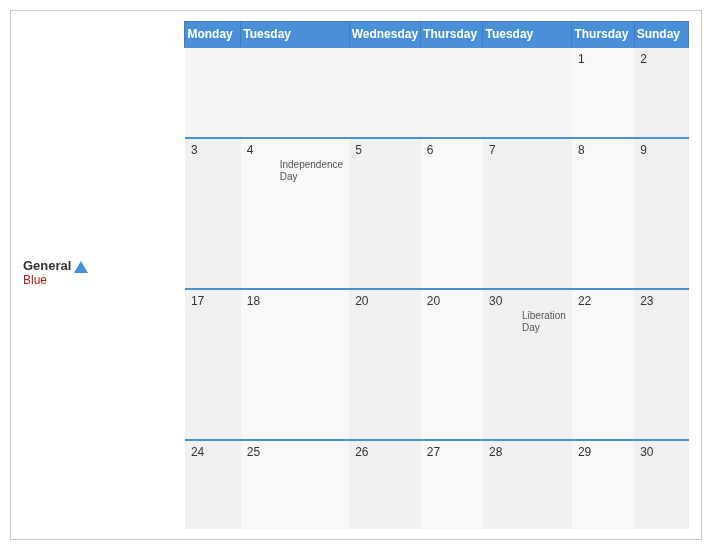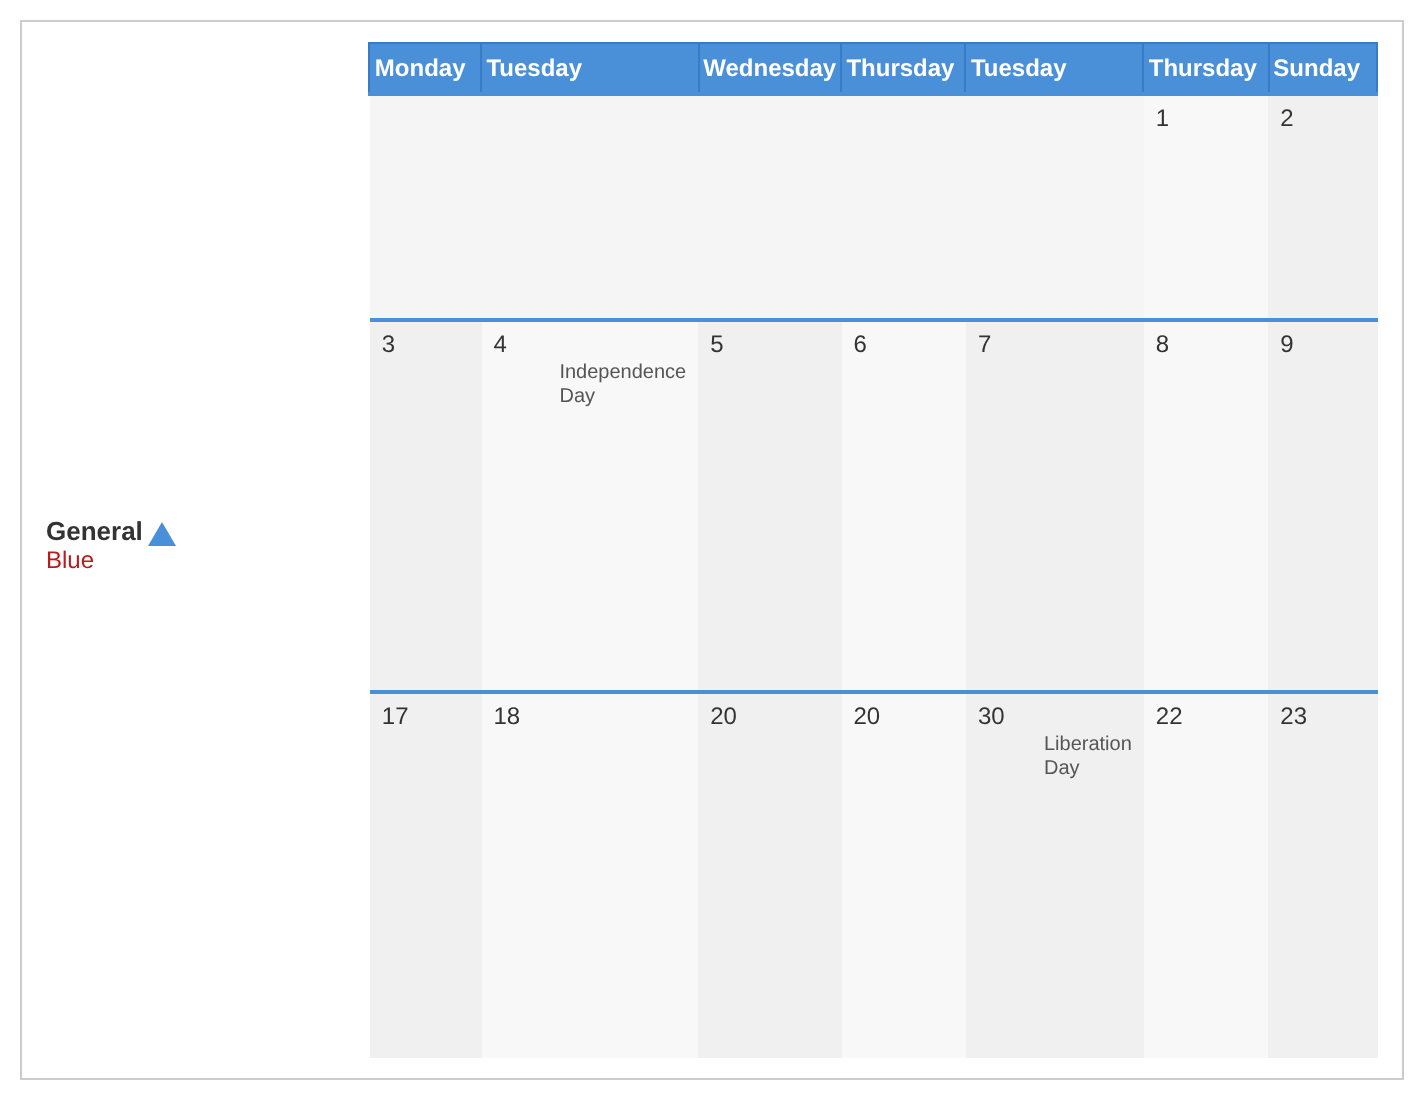--- a/index.html
+++ b/index.html
@@ -198,15 +198,38 @@
             <span class="day-number">30</span>
             <span class="day-event">Liberation Day</span>
           </td>
           <td>
             <span class="day-number">22</span>
           </td>
           <td>
             <span class="day-number">23</span>
           </td>
         </tr>
+        <tr>
+          <td>
+            <span class="day-number">24</span>
+          </td>
+          <td>
+            <span class="day-number">25</span>
+          </td>
+          <td>
+            <span class="day-number">26</span>
+          </td>
+          <td>
+            <span class="day-number">27</span>
+          </td>
+          <td>
+            <span class="day-number">28</span>
+          </td>
+          <td>
+            <span class="day-number">29</span>
+          </td>
+          <td>
+            <span class="day-number">30</span>
+          </td>
+        </tr>
       </tbody>
   </table>
 </div>
 
 </body></html>

